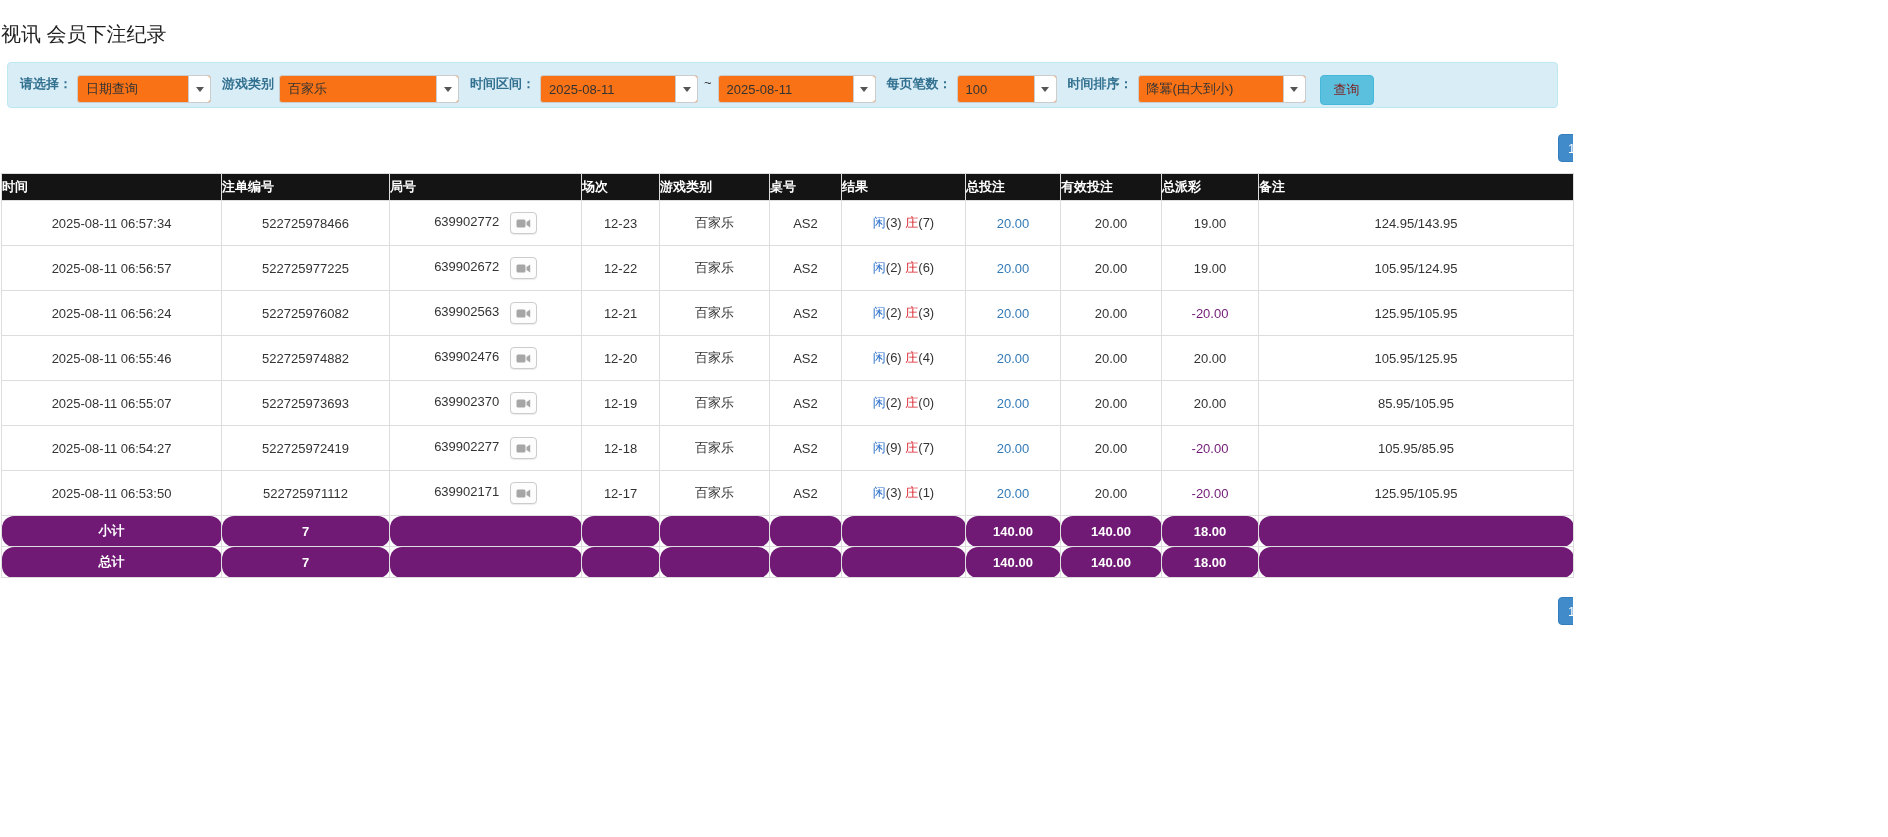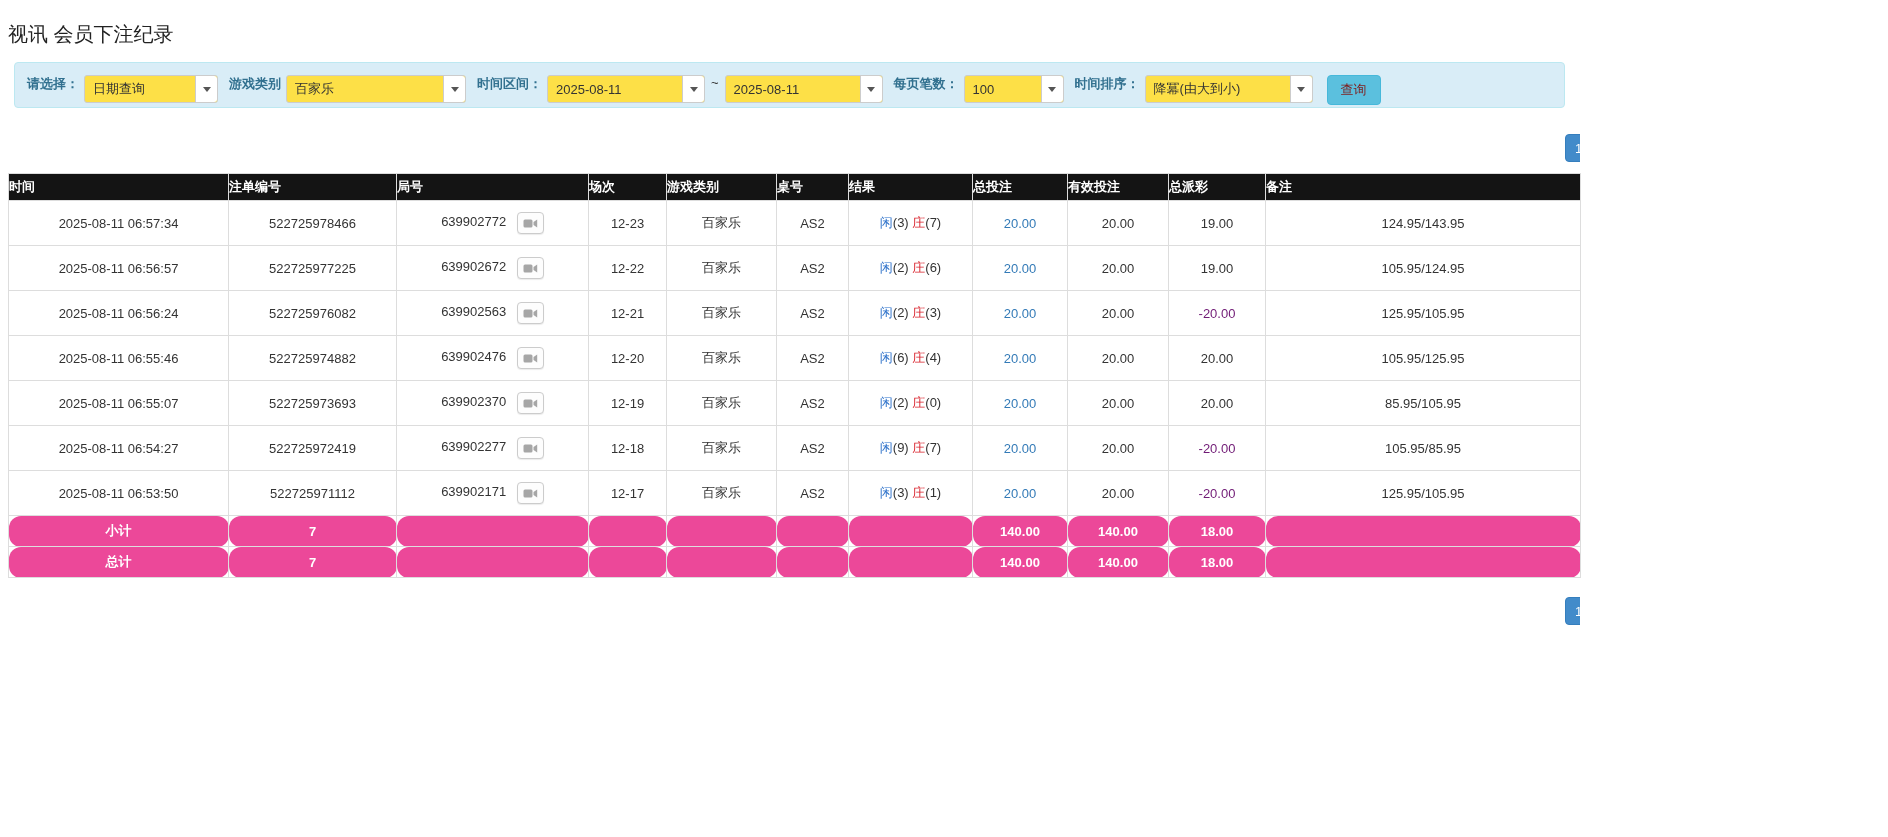--- a/index.html
+++ b/index.html
@@ -1,27 +1,27 @@
 <!DOCTYPE html>
 <html><head>
 <meta charset="utf-8">
 <style>
   * { box-sizing: border-box; margin: 0; padding: 0; }
   html, body { width: 1888px; height: 837px; background: #fff; overflow: hidden; }
   body { font-family: "Liberation Sans", "DejaVu Sans", sans-serif; font-size: 13px; color: #333; }
-  .content { width: 1572px; margin-left: 8px; }
+  .content { width: 1572px; margin-left: 1px; }
 
   .page-title { font-size: 20px; font-weight: 400; color: #222; line-height: 24px; padding: 22px 0 16px 0; }
 
   
   .filter-bar { background: #d9edf7; border: 1px solid #bce8f1; border-radius: 4px; height: 46px;
     display: flex; align-items: flex-start; padding: 12px 10px; margin-left: 6px; width: 1551px; }
   .filter-label { color: #31708f; font-weight: bold; white-space: nowrap; margin: 0 5px 0 11px; }
   .filter-label:first-child { margin-left: 2px; }
-  .combo { background: #fde047; border: 1px solid #ccc; border-radius: 3px; height: 28px;
+  .combo { background: #f97316; border: 1px solid #ccc; border-radius: 3px; height: 28px;
     display: flex; align-items: center; cursor: pointer; }
   .combo-text { padding: 0 8px; flex: 1; color: #333; white-space: nowrap; overflow: hidden; text-align: left; }
   .combo-arrow { width: 22px; height: 26px; border-left: 1px solid #ccc; display: flex; align-items: center;
     justify-content: center; background: #fff; border-radius: 0 3px 3px 0; }
   .caret { width: 0; height: 0; border-left: 4px solid transparent; border-right: 4px solid transparent; border-top: 5px solid #555; }
   .w134 { width: 134px; } .w180 { width: 180px; } .w158 { width: 158px; } .w100 { width: 100px; } .w168 { width: 168px; }
   .tilde { color: #333; margin: 0 6px; }
   .btn-search { background: #5bc0de; border: 1px solid #46b8da; color: #7f1d1d; border-radius: 4px;
     height: 30px; padding: 0 13px; font-size: 13px; margin-left: 14px; cursor: pointer;
     font-family: "Liberation Sans", "DejaVu Sans", sans-serif; }
@@ -37,21 +37,21 @@
   .pagination-top { margin-top: 26px; }
   .pagination-bottom { margin-top: 19px; }
   .page-btn { background: #428bca; border: 1px solid #357ebd; color: #fff; min-width: 30px; height: 28px;
     border-radius: 4px; display: flex; align-items: center; padding-left: 9px; margin-right: -15px; cursor: pointer; }
 
   
   table { border-collapse: collapse; width: 1572px; table-layout: fixed; margin-top: 11px; }
   th { background: #141414; color: #fff; font-weight: bold; font-size: 13px; height: 27px;
     text-align: left; border: 1px solid #ddd; }
   td { border: 1px solid #ddd; height: 45px; text-align: center; font-size: 13px; color: #333; vertical-align: middle; }
-  tr.footer-row td { background: #ec4899; color: #fff; font-weight: bold; height: 31px; border-radius: 12px; }
+  tr.footer-row td { background: #701a75; color: #fff; font-weight: bold; height: 31px; border-radius: 12px; }
   .link-blue { color: #337ab7; cursor: pointer; }
   .player { color: #2a6fc9; }
   .banker { color: #d9232d; }
   td.red, .red { color: #701a75; }
   .icon-btn { display: inline-flex; align-items: center; justify-content: center; border: 1px solid #ccc;
     border-radius: 4px; width: 27px; height: 22px; margin-left: 7px; vertical-align: middle; background: #fdfdfd;
     box-shadow: 0 1px 1px rgba(0,0,0,0.08); cursor: pointer; }
 </style>
 </head>
 <body>

